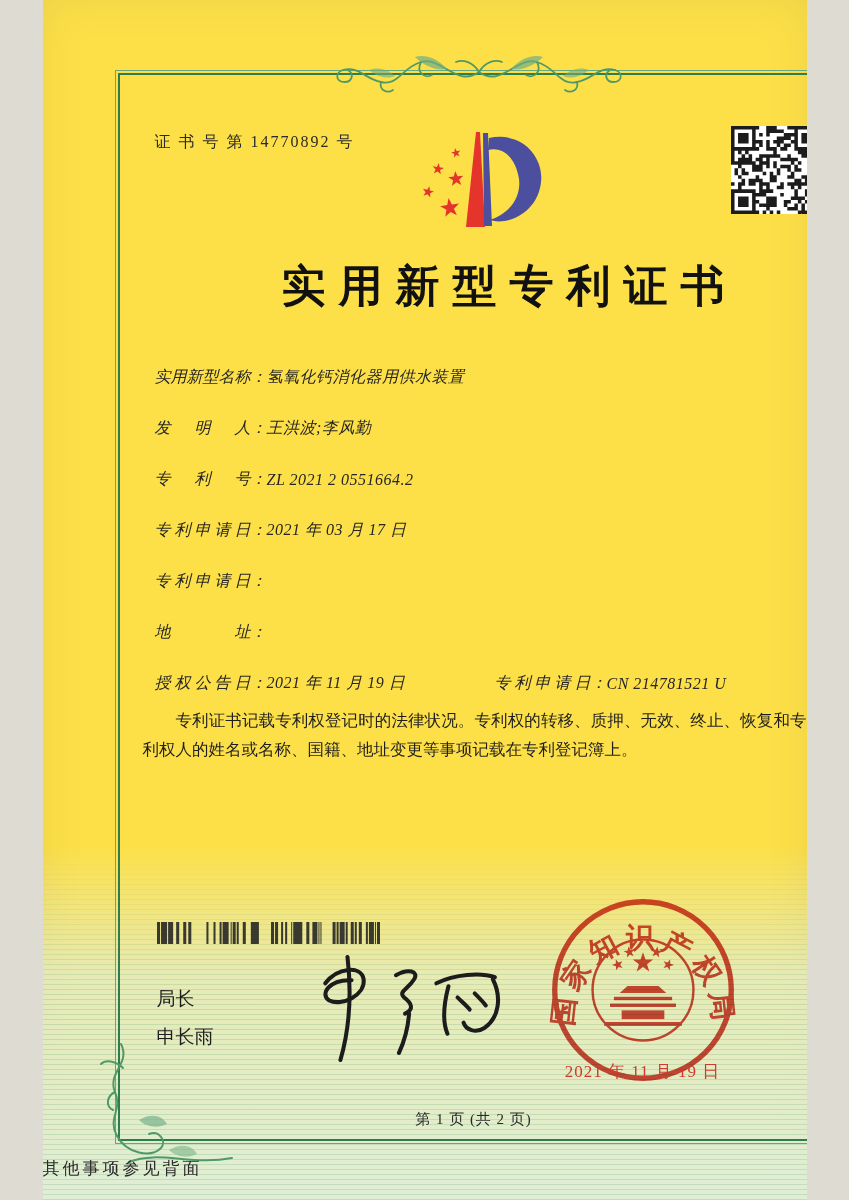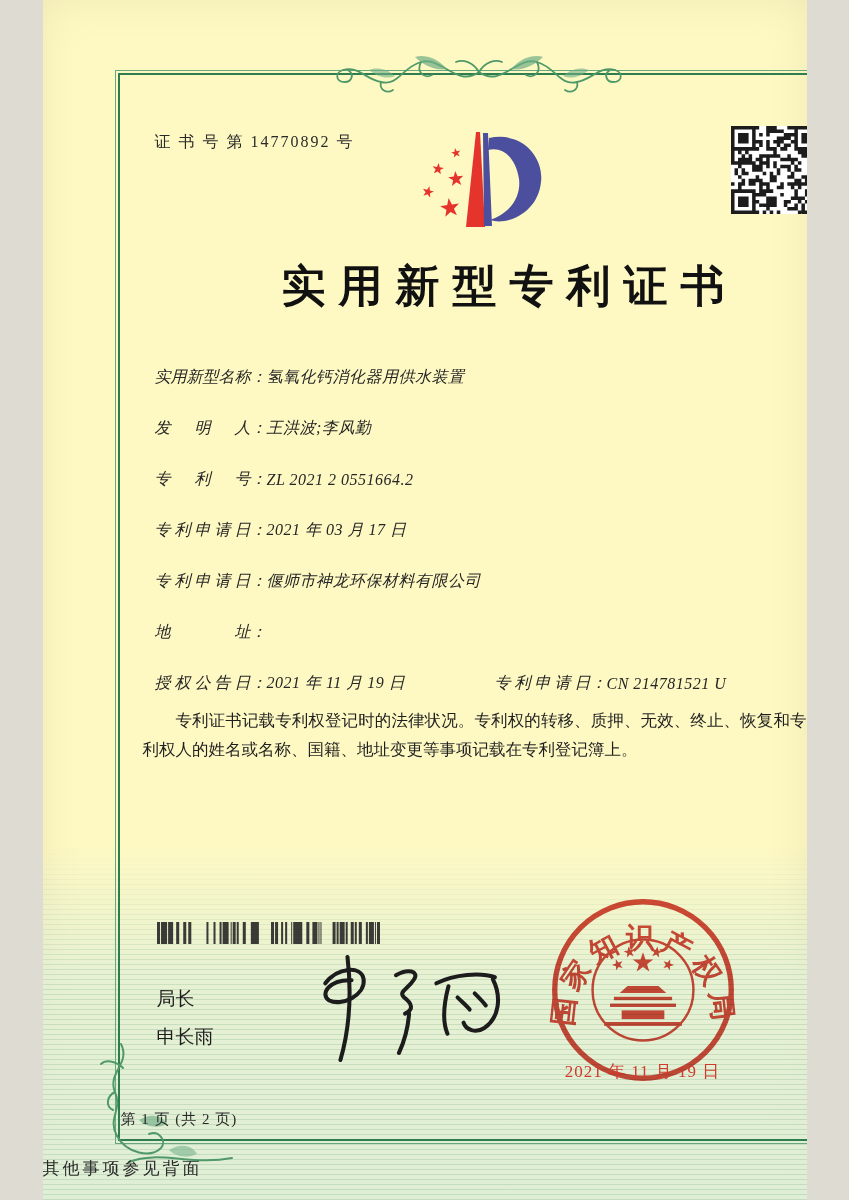--- a/index.html
+++ b/index.html
@@ -1,16 +1,16 @@
 <!DOCTYPE html>
 <html><head>
 <meta charset="utf-8">
 <style>
   html,body{margin:0;padding:0;background:#dddbd2;}
-  .page{position:relative;width:764px;height:1200px;margin:0 auto;background:#fef9c3;
+  .page{position:relative;width:764px;height:1200px;margin:0 auto;background:#fde047;
         overflow:hidden;font-family:"Liberation Serif","DejaVu Serif",serif;color:#222;
         box-shadow:inset 0 0 40px rgba(120,110,80,.12);}
   
   .green-band{position:absolute;left:0;right:0;top:845px;bottom:0;
       background:linear-gradient(180deg, rgba(223,238,216,0) 0, rgba(223,238,216,.75) 130px, #dfeed6 100%);}
   .green-band .waves{position:absolute;inset:0;
       background:repeating-linear-gradient(0deg, rgba(96,160,110,.22) 0 1px, rgba(255,255,255,0) 1px 5px);
       -webkit-mask-image:linear-gradient(180deg,transparent 0,#000 150px);
       mask-image:linear-gradient(180deg,transparent 0,#000 150px);}
   
@@ -31,21 +31,21 @@
   .fval-fixed{display:inline-block;width:228px;letter-spacing:.5px;}
   .paras{position:absolute;left:100px;top:706px;width:664px;font-size:16.5px;line-height:1.78;
          text-align:justify;color:#1f1f1f;}
   .paras p{margin:0;text-indent:2em;}
   .barcode{position:absolute;left:114px;top:922px;width:224px;height:22px;opacity:.88;}
   .signer{position:absolute;left:114px;top:980px;font-size:19px;line-height:38px;color:#1d1d1d;}
   .signature{position:absolute;left:252px;top:948px;width:212px;height:118px;}
   .seal{position:absolute;left:503px;top:893px;width:194px;height:194px;opacity:.92;mix-blend-mode:multiply;}
   .seal-date{position:absolute;left:512px;top:1060px;width:176px;text-align:center;
              font-size:17px;letter-spacing:1px;color:#cf3a2c;}
-  .page-no{position:absolute;left:78px;top:1110px;width:726px;font-size:15px;
+  .page-no{position:absolute;left:68px;top:1110px;width:726px;text-align:center;font-size:15px;
            letter-spacing:1px;color:#2a2a2a;}
   .back-note{position:absolute;left:0;top:1157px;width:849px;text-align:left;font-size:17px;
              letter-spacing:3px;color:#2a2a2a;}
 </style>
 </head>
 <body>
 
 <div class="page">
 
   <div class="green-band">
@@ -127,21 +127,20 @@
         <span class="fval">ZL 2021 2 0551664.2</span>
     </div>
     <div class="frow">
       <span class="flabel">专利申请日</span>
         <span class="fcolon">：</span>
         <span class="fval">2021 年 03 月 17 日</span>
     </div>
     <div class="frow">
       <span class="flabel">专利申请日</span>
         <span class="fcolon">：</span>
-        <span class="fval">偃师市神龙环保材料有限公司</span>
     </div>
     <div class="frow">
       <span class="flabel">地址</span>
         <span class="fcolon">：</span>
     </div>
     <div class="frow">
       <span class="flabel">授权公告日</span>
         <span class="fcolon">：</span>
         <span class="fval-fixed">2021 年 11 月 19 日</span>
       <span class="flabel">专利申请日</span>

